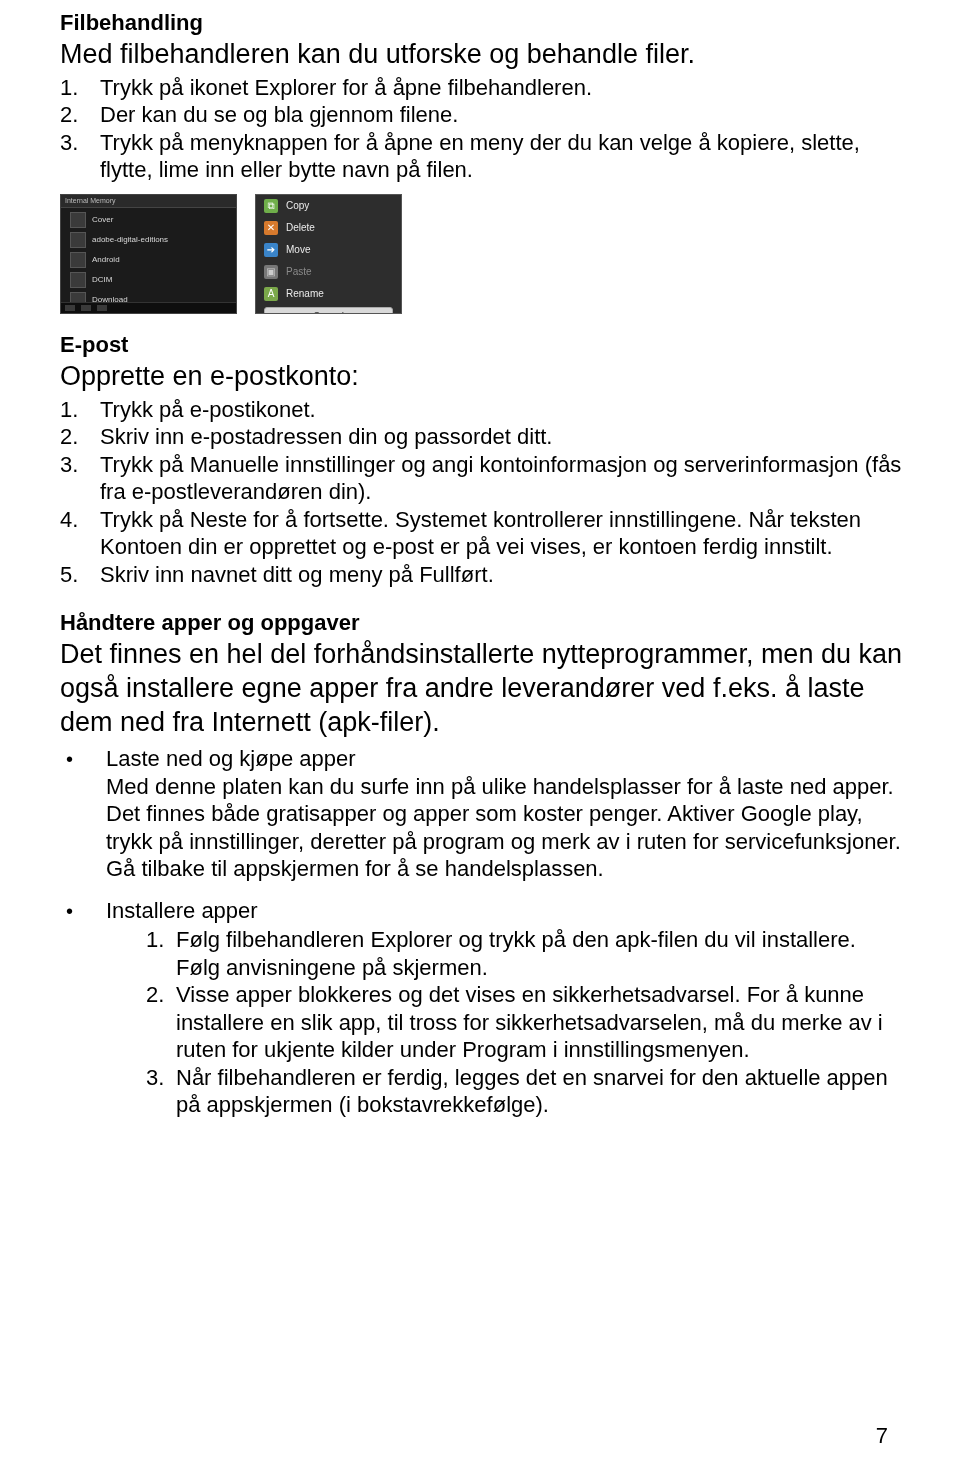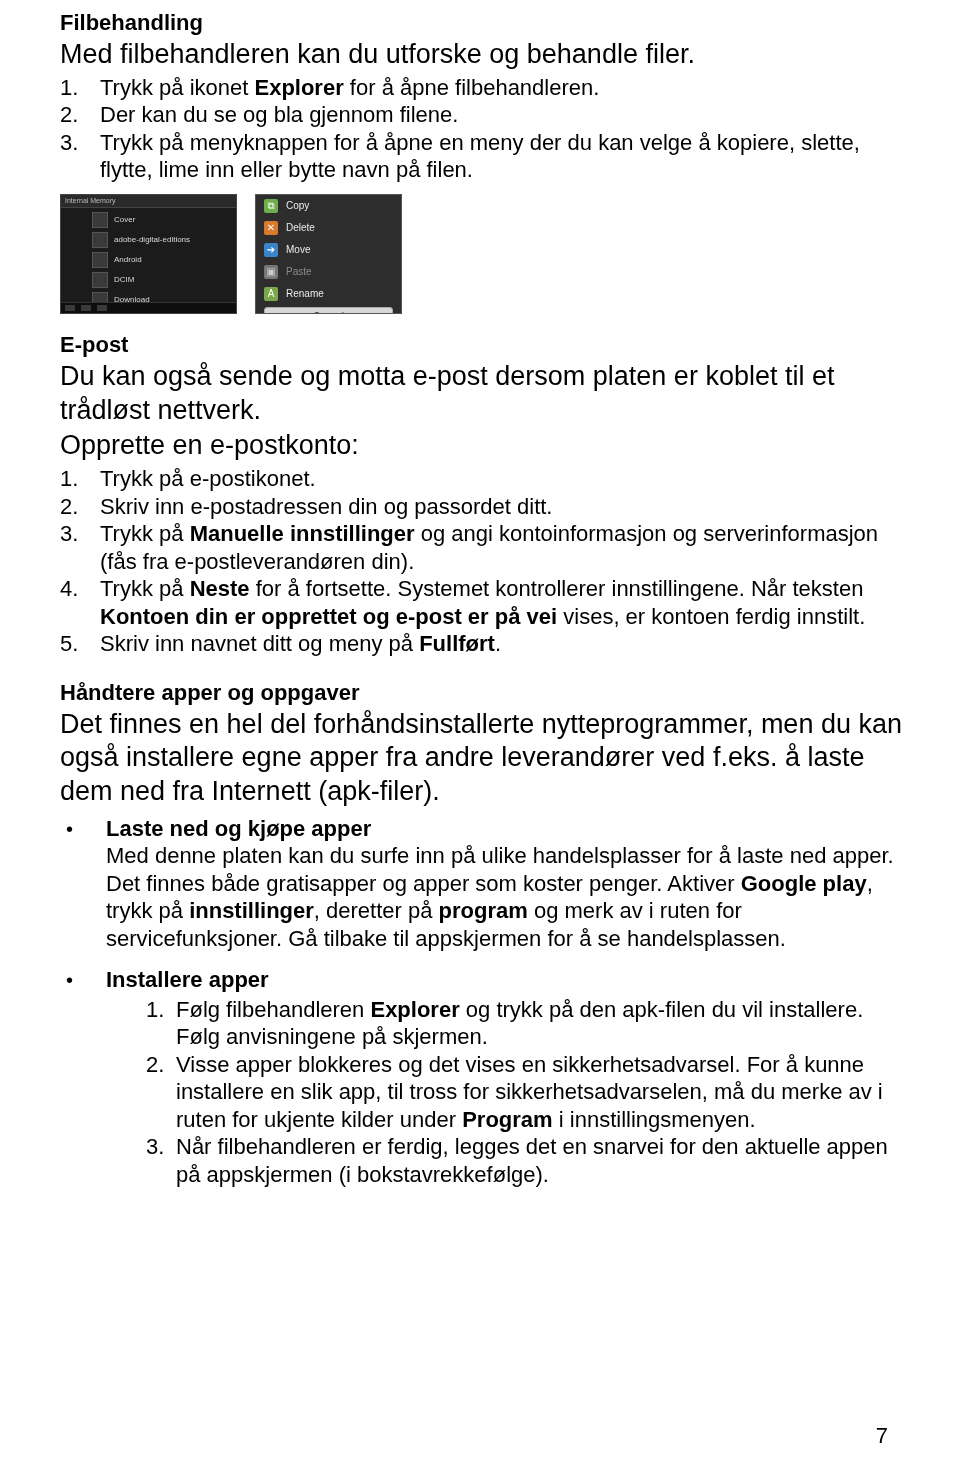--- a/index.html
+++ b/index.html
@@ -37,21 +37,21 @@
     line-height: 1.25;
     margin: 0;
   }
   .ol-num {
     width: 40px;
     flex: 0 0 40px;
   }
   .ol-text {
     flex: 1;
   }
-  .b { font-weight: 700; }
+  .b { font-weight: 400; }
 
   
   .shots {
     display: flex;
     gap: 18px;
     margin: 10px 0 18px 0;
   }
   .shot {
     width: 175px;
     height: 118px;
@@ -66,22 +66,21 @@
     height: 12px;
     background: #2a2a2a;
     border-bottom: 1px solid #444;
     display: flex;
     align-items: center;
     padding: 0 4px;
     color: #bbb;
     font-size: 7px;
   }
   .shot .rows {
-    padding: 2px 9px;
-    margin-left: 16px;
+    padding: 2px 3px;
   }
   .shot .row {
     display: flex;
     align-items: center;
     padding: 2px 6px;
     gap: 6px;
   }
   .shot .row .thumb {
     width: 14px; height: 14px;
     background: #3a3a3a;
@@ -251,21 +250,20 @@
         </div>
       <div class="mrow">
           <span class="mi ren">A</span>
           <span>Rename</span>
         </div>
       <div class="cancel">Cancel</div>
     </div>
   </div>
 
   <p class="h-bold">E-post</p>
-  <p class="para">Du kan også sende og motta e-post dersom platen er koblet til et trådløst nettverk.</p>
   <p class="para">Opprette en e-postkonto:</p>
 
   <div class="ol-block">
     <div class="ol-row">
       <span class="ol-num">1.</span>
       <span class="ol-text">Trykk på e-postikonet.</span>
     </div>
     <div class="ol-row">
       <span class="ol-num">2.</span>
       <span class="ol-text">Skriv inn e-postadressen din og passordet ditt.</span>

